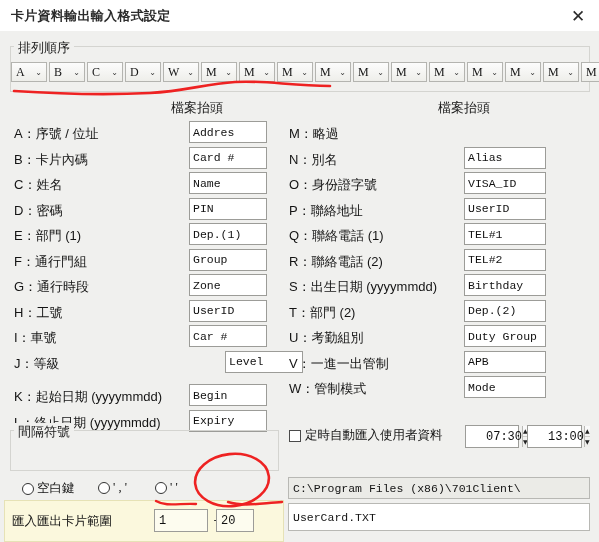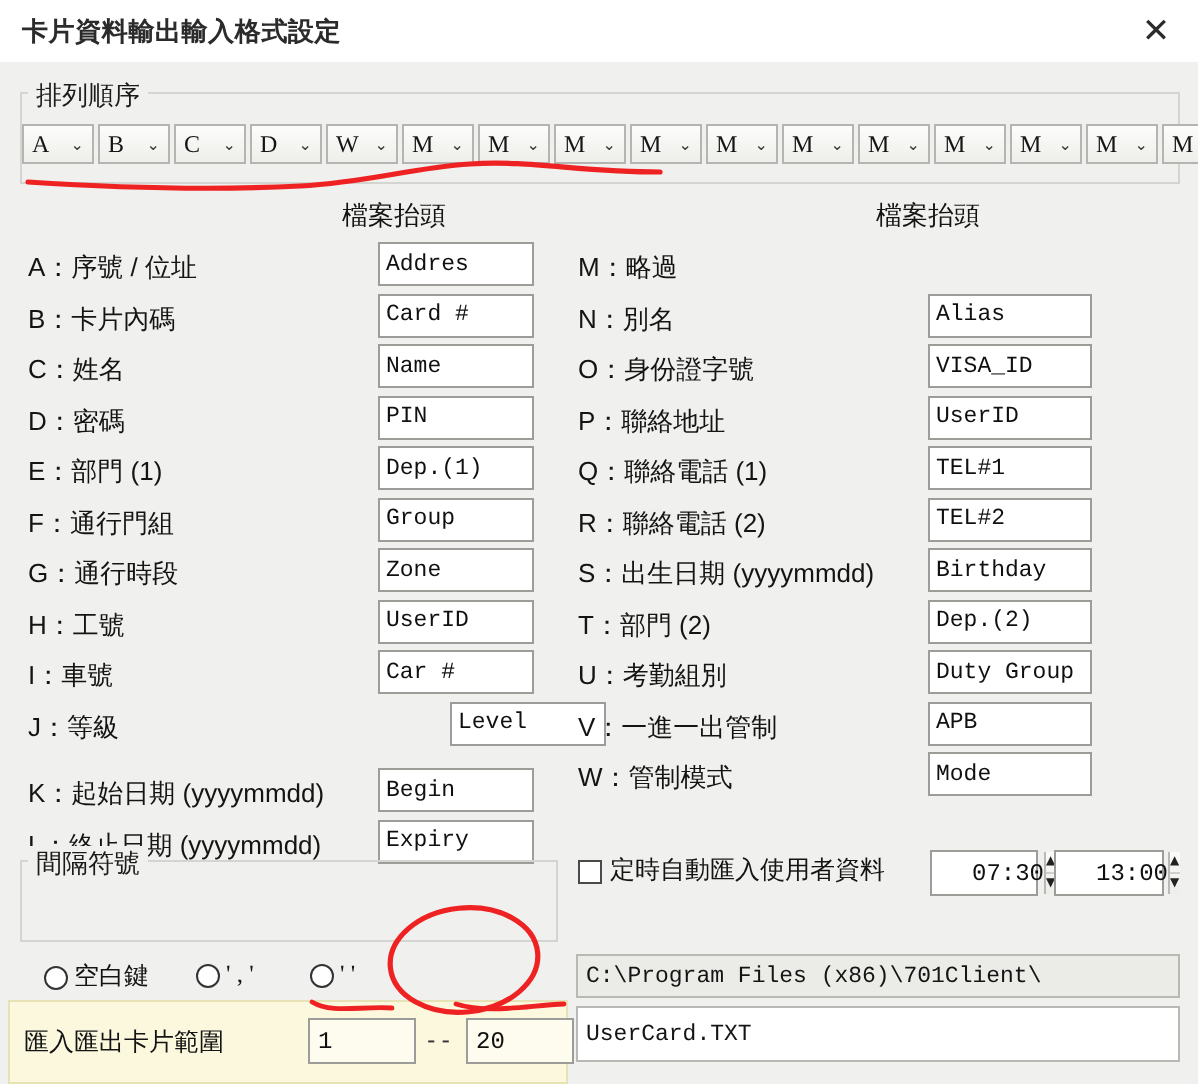--- a/index.html
+++ b/index.html
@@ -271,21 +271,21 @@
     box-sizing: border-box;
     font-family: "Liberation Mono", "DejaVu Sans Mono", monospace;
     font-size: 12px;
     color: #101010;
     display: flex;
     align-items: center;
     padding-left: 4px;
     cursor: text;
   }
   .range-from { left: 154px; width: 54px; }
-  .range-to   { left: 233px; width: 54px; }
+  .range-to   { left: 216px; width: 38px; }
   .range-dash {
     position: absolute;
     left: 212px; top: 482px;
     font-size: 12px;
     color: #333;
     font-family: "DejaVu Sans Mono", monospace;
   }
   
   .annot { position: absolute; pointer-events: none; }
   svg { display: block; }

